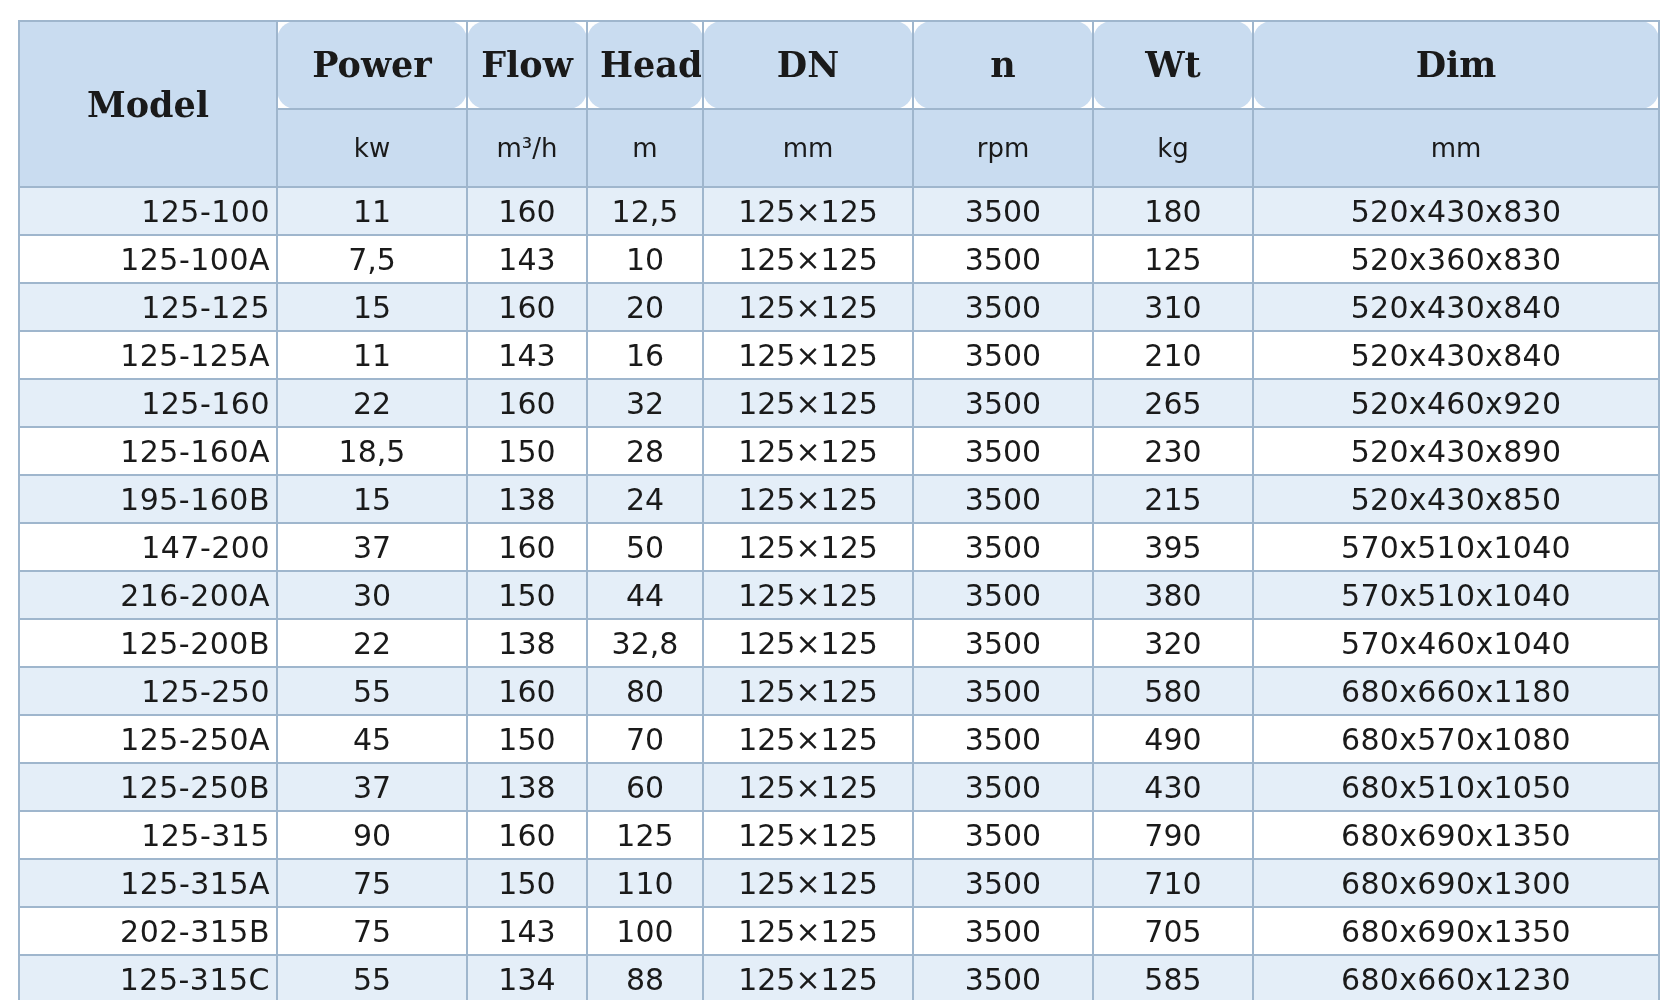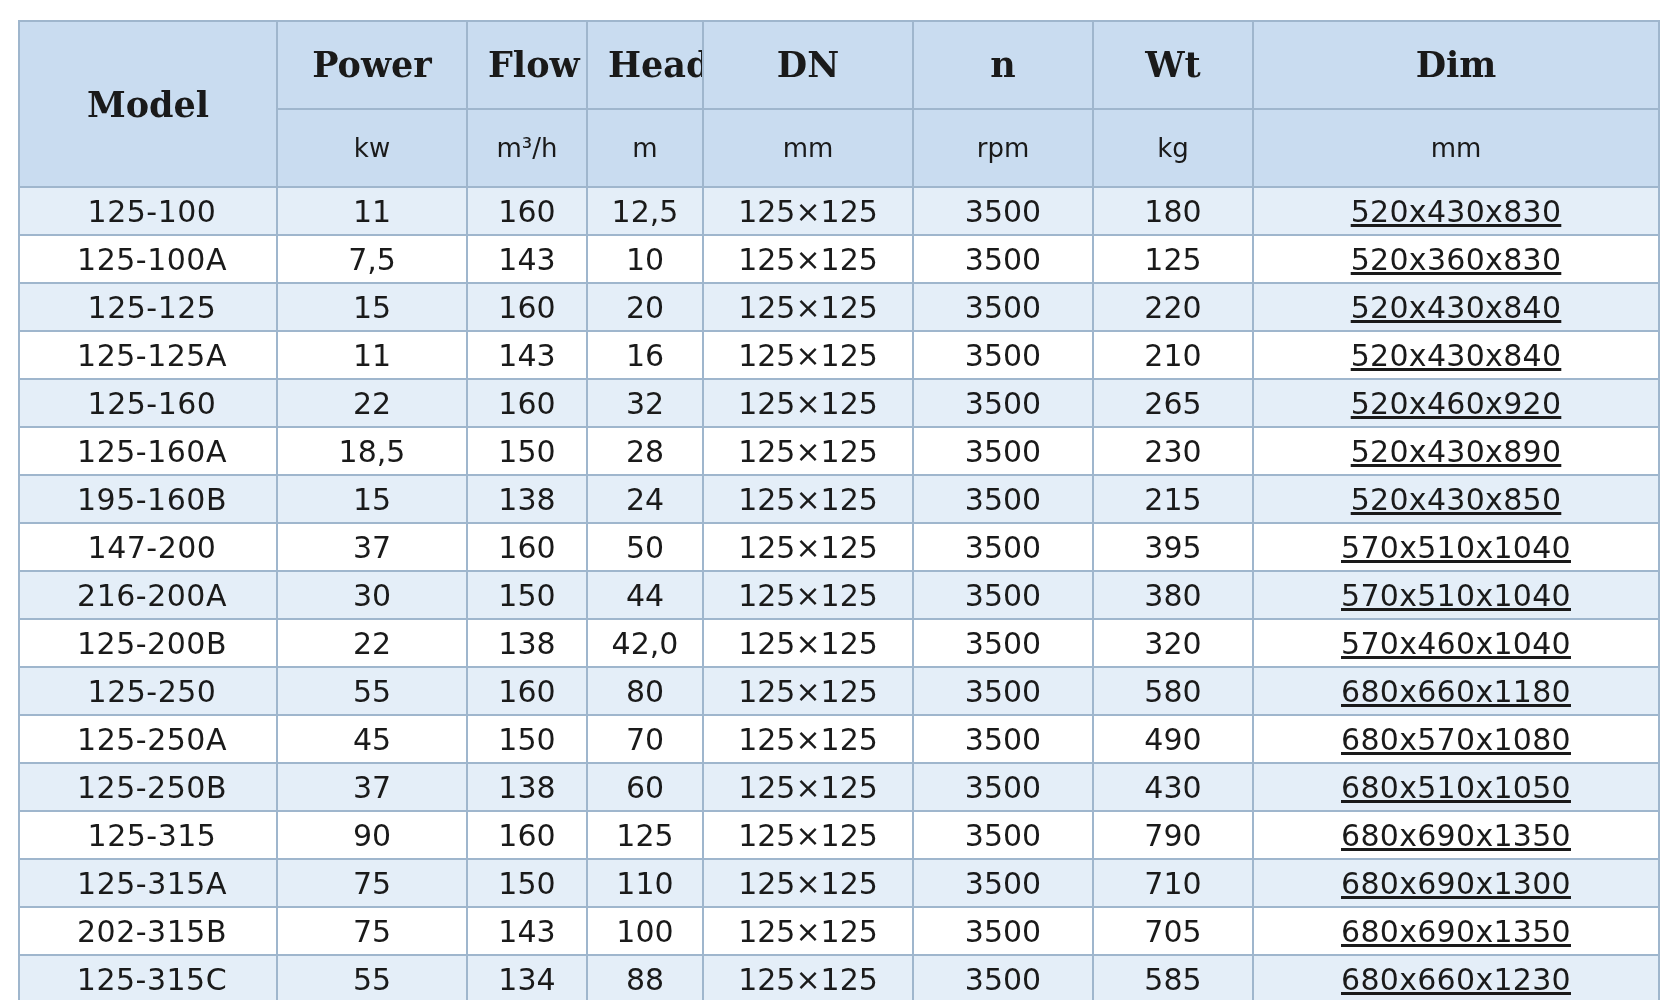--- a/index.html
+++ b/index.html
@@ -45,21 +45,22 @@
     white-space: nowrap;
     overflow: hidden;
   }
   thead th.head-main {
     background: #c9dcf0;
     font-size: 35px;
     font-weight: bold;
     font-family: "DejaVu Serif", serif;
     height: 86px;
     line-height: 1.05;
-    padding: 0 20px;
+    padding: 0 12px;
+    border-radius: 19px;
   }
   thead th.head-unit {
     background: #c9dcf0;
     font-size: 26px;
     font-weight: normal;
     height: 46px;
     padding: 15px 4px;
   }
   th.model-cell {
     background: #c9dcf0;
@@ -70,27 +71,26 @@
   tbody td {
     font-size: 30px;
     height: 46px;
     padding: 0 6px;
     background: #ffffff;
   }
   tbody tr.alt td {
     background: #e4eef8;
   }
   tbody td.model {
-    text-align: center;
+    text-align: right;
     padding-left: 14px;
     letter-spacing: 0.5px;
   }
   tbody td.dim {
     letter-spacing: 0.3px;
-    text-decoration: underline;
   }
 </style>
 </head>
 <body>
 
 <div class="sheet">
   <table class="spec">
     <colgroup>
       <col class="c-model">
         <col class="c-power">
@@ -143,21 +143,21 @@
           <td class="wt">125</td>
           <td class="dim">520x360x830</td>
         </tr>
         <tr class="alt">
           <td class="model">125-125</td>
           <td class="power">15</td>
           <td class="flow">160</td>
           <td class="head">20</td>
           <td class="dn">125×125</td>
           <td class="n">3500</td>
-          <td class="wt">220</td>
+          <td class="wt">310</td>
           <td class="dim">520x430x840</td>
         </tr>
         <tr>
           <td class="model">125-125A</td>
           <td class="power">11</td>
           <td class="flow">143</td>
           <td class="head">16</td>
           <td class="dn">125×125</td>
           <td class="n">3500</td>
           <td class="wt">210</td>
@@ -210,21 +210,21 @@
           <td class="head">44</td>
           <td class="dn">125×125</td>
           <td class="n">3500</td>
           <td class="wt">380</td>
           <td class="dim">570x510x1040</td>
         </tr>
         <tr>
           <td class="model">125-200B</td>
           <td class="power">22</td>
           <td class="flow">138</td>
-          <td class="head">42,0</td>
+          <td class="head">32,8</td>
           <td class="dn">125×125</td>
           <td class="n">3500</td>
           <td class="wt">320</td>
           <td class="dim">570x460x1040</td>
         </tr>
         <tr class="alt">
           <td class="model">125-250</td>
           <td class="power">55</td>
           <td class="flow">160</td>
           <td class="head">80</td>

